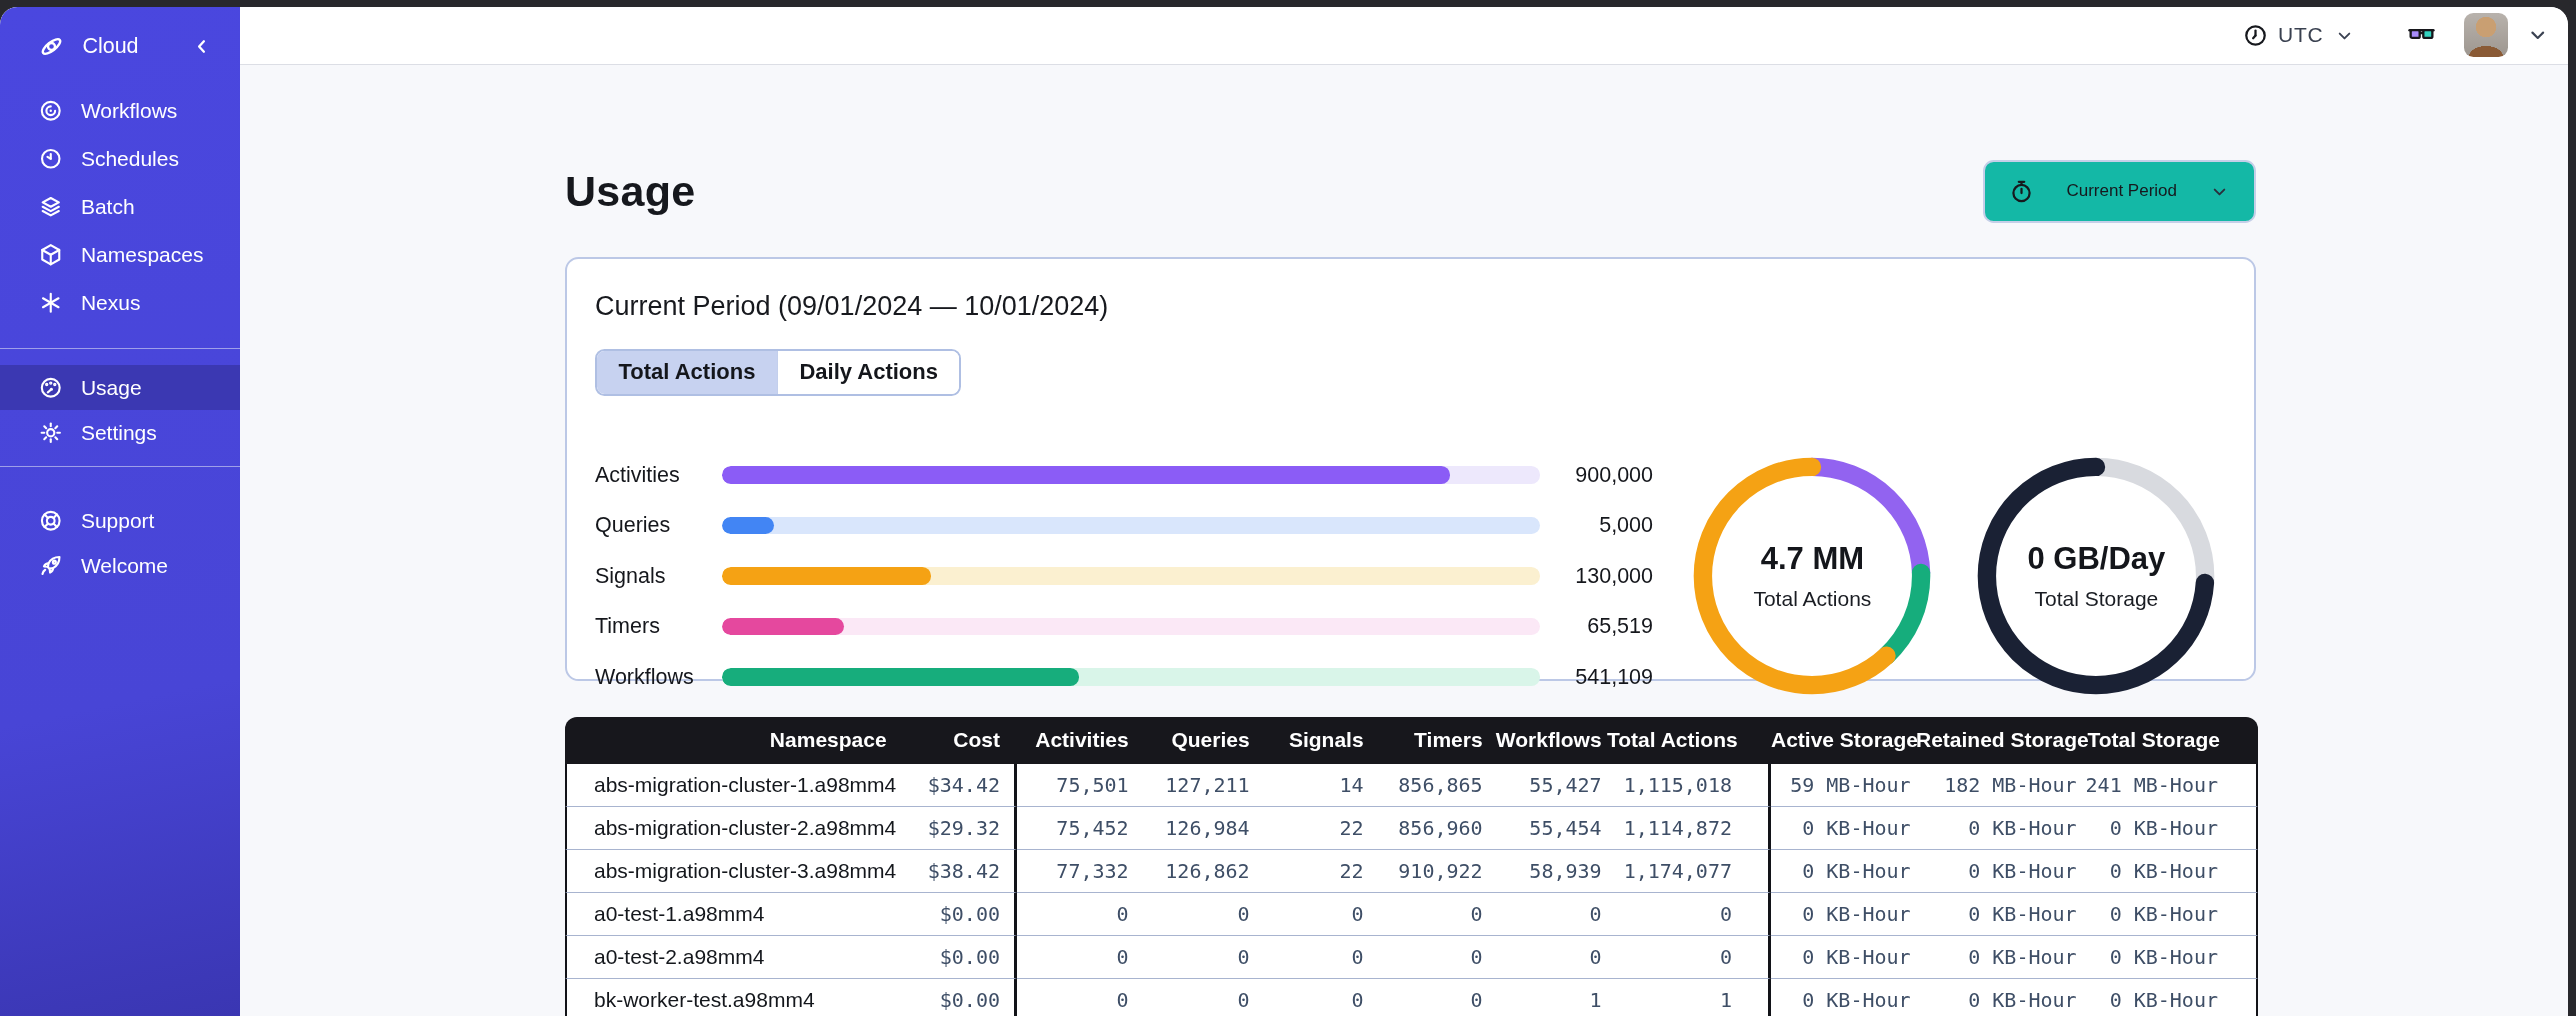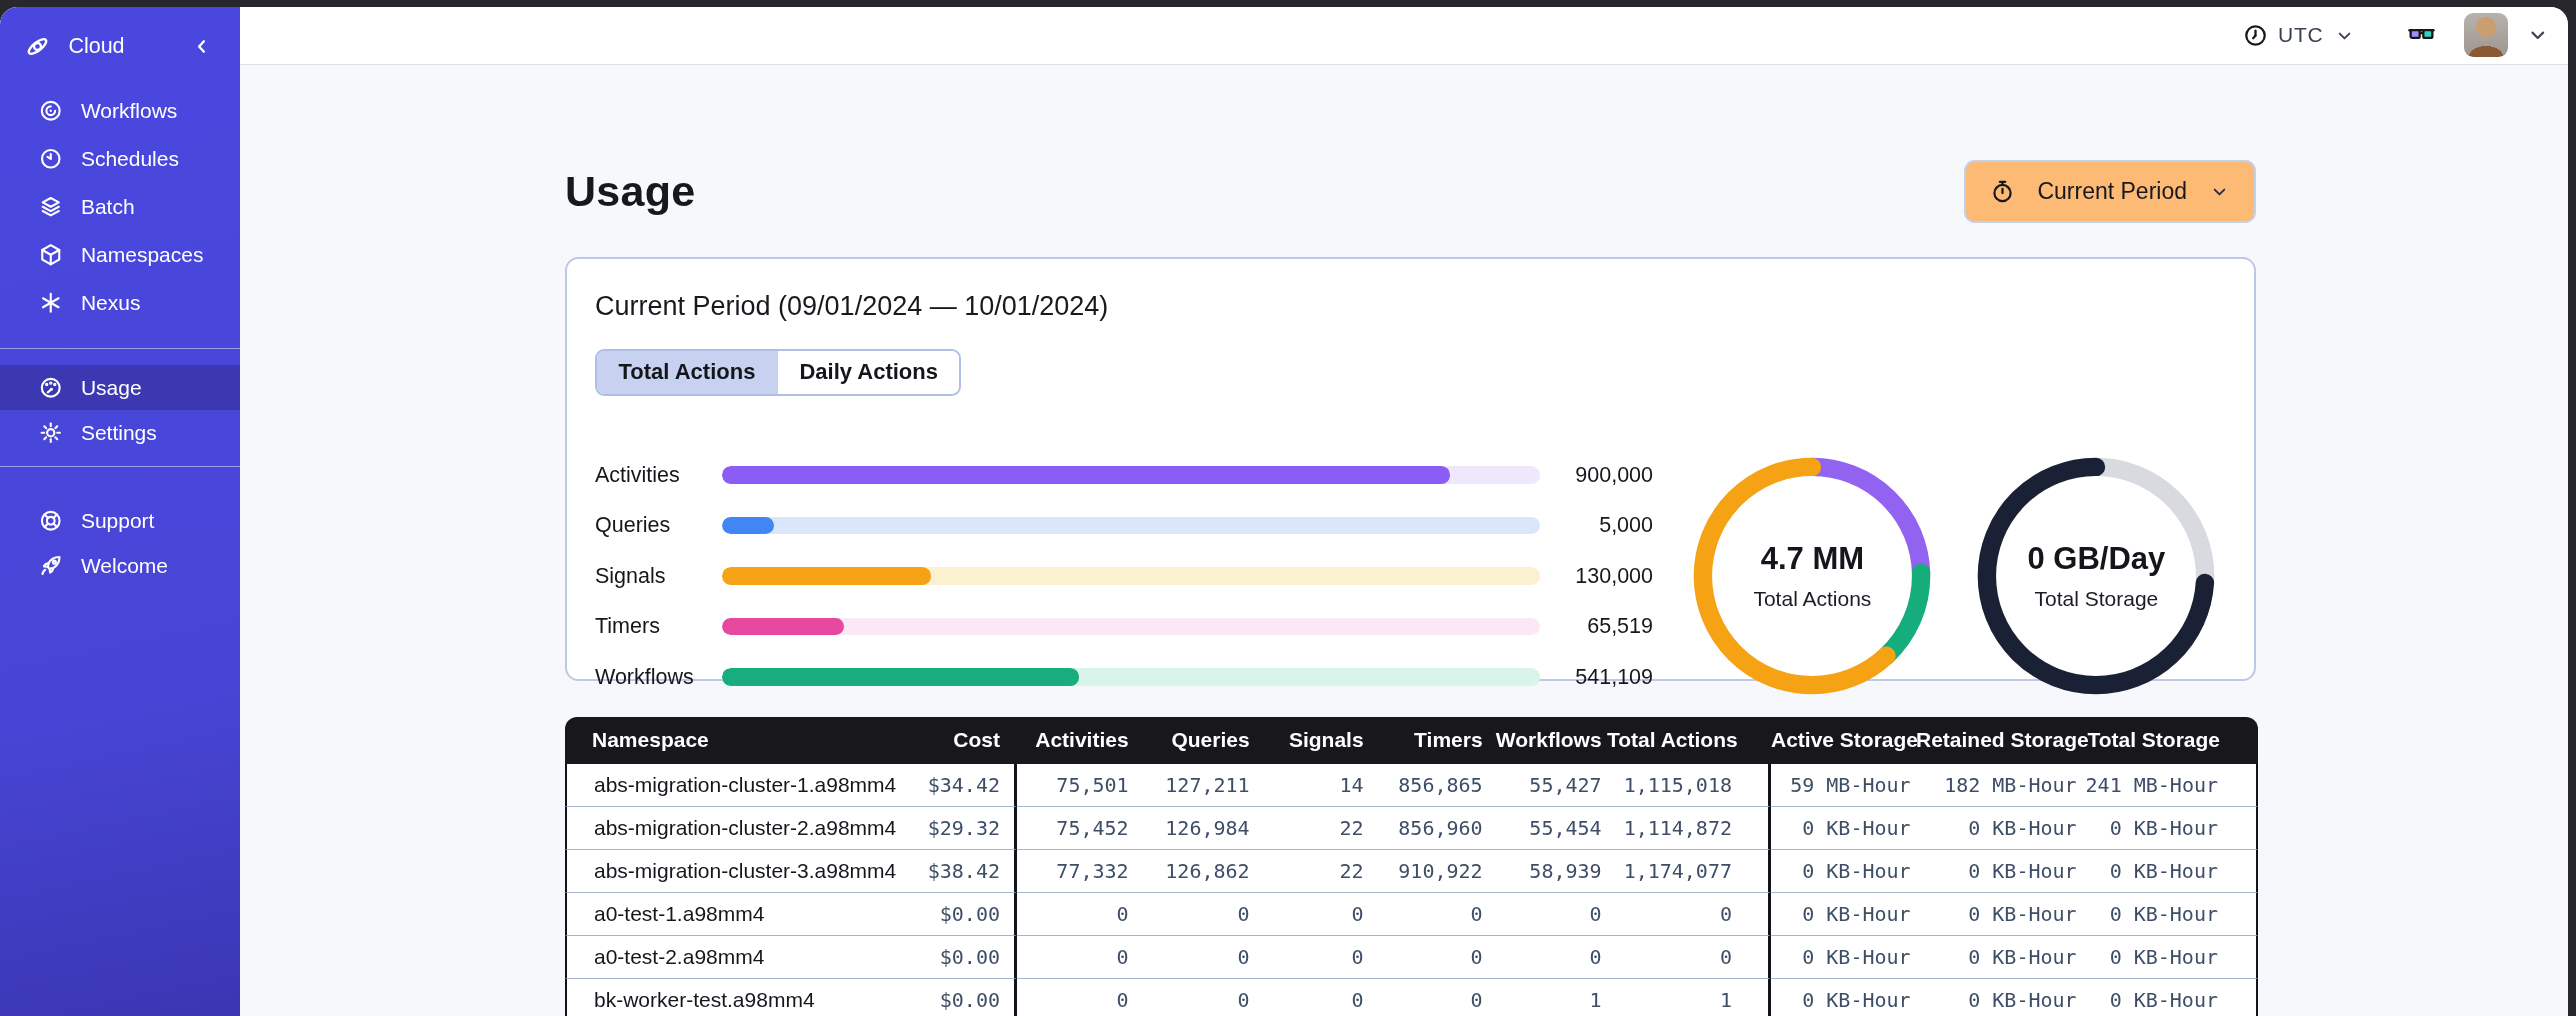--- a/index.html
+++ b/index.html
@@ -22,21 +22,21 @@
   
   .sidebar {
     position: absolute; left: 0; top: 0; bottom: 0; width: 240px;
     background: linear-gradient(168deg, #4a47df 0%, #4845d6 68%, #3a36b2 100%);
     color: #fff;
     border-radius: 17.4px 0 0 0;
     padding-top: 16px;
   }
   .brand-row {
     display: flex; align-items: center; height: 48px;
-    padding: 0 27px 0 24px; gap: 17.4px;
+    padding: 0 27px 0 38px; gap: 17.4px;
   }
   .brand-label { font-size: 21.5px; font-weight: 500; flex: 0 0 auto; }
   .collapse-btn { margin-left: auto; display: flex; align-items: center; cursor: pointer; }
   .nav-group { margin-top: 16px; }
   .nav-item {
     display: flex; align-items: center; gap: 17.4px;
     height: 48px; padding-left: 38px;
     font-size: 21px; cursor: pointer; white-space: nowrap;
   }
   .nav-group.compact .nav-item { height: 45px; }
@@ -68,24 +68,24 @@
       radial-gradient(ellipse 62% 40% at 50% 100%, #8a5a35 0 62%, rgba(0,0,0,0) 63%),
       linear-gradient(180deg, #b8b2ac, #9d968f);
   }
 
   
   .main { position: absolute; left: 240px; top: 59px; right: 0; bottom: 0; }
   .content { width: 1691px; margin-left: 325px; }
   .heading-row { display: flex; align-items: center; justify-content: space-between; margin-top: 94px; }
   .page-title { font-size: 43px; font-weight: 600; color: #16181d; letter-spacing: 0.3px; }
   .period-btn {
-    display: flex; align-items: center; gap: 21px;
+    display: flex; align-items: center; gap: 31px;
     height: 63px; padding: 0 23px;
-    background: #fdba74; border: 2px solid #c5cfe8; border-radius: 10.7px;
-    font-size: 23px; font-weight: 500; color: #17191e; cursor: pointer;
+    background: #14b8a6; border: 2px solid #c5cfe8; border-radius: 10.7px;
+    font-size: 17px; font-weight: 500; color: #17191e; cursor: pointer;
   }
 
   
   .usage-card {
     margin-top: 34px; background: #fff;
     border: 2px solid #bcc8e6; border-radius: 13.4px;
     padding: 32px 27px 39px 28px;
     height: 424px;
   }
   .card-title { font-size: 27px; font-weight: 500; color: #17191e; }
@@ -121,21 +121,21 @@
   .donut-value { font-size: 31px; font-weight: 600; color: #14161b; }
   .donut-label { font-size: 21px; color: #1a1d23; margin-top: 9.4px; }
 
   
   .ns-table { width: 1691px; margin-top: 36px; border-collapse: separate; border-spacing: 0; table-layout: fixed; }
   .ns-table th {
     background: #17171c; color: #fff; height: 47px;
     font-size: 21px; font-weight: 600; text-align: right; padding-right: 5.4px;
     white-space: nowrap;
   }
-  .ns-table th:first-child { text-align: left; padding-left: 27px; border-radius: 12px 0 0 0; }
+  .ns-table th:first-child { text-align: right; padding-left: 27px; border-radius: 12px 0 0 0; }
   .ns-table th:last-child { border-radius: 0 12px 0 0; padding-right: 38px; }
   .ns-table td {
     background: #fff; height: 43px; text-align: right;
     border-bottom: 1.3px solid #a8b4cf; padding-right: 5.4px;
     font-size: 20px; color: #3e4e66; white-space: nowrap;
   }
   .ns-table td.c-ns { text-align: left; padding-left: 27px; border-left: 2.7px solid #121318; }
   .ns-table td:last-child { border-right: 2.7px solid #121318; padding-right: 38px; }
   .ns-table th:nth-child(2), .ns-table td:nth-child(2) { padding-right: 14px; }
   .ns-table td:nth-child(2), .ns-table th:nth-child(2) { border-right: 3.4px solid #121318; }

